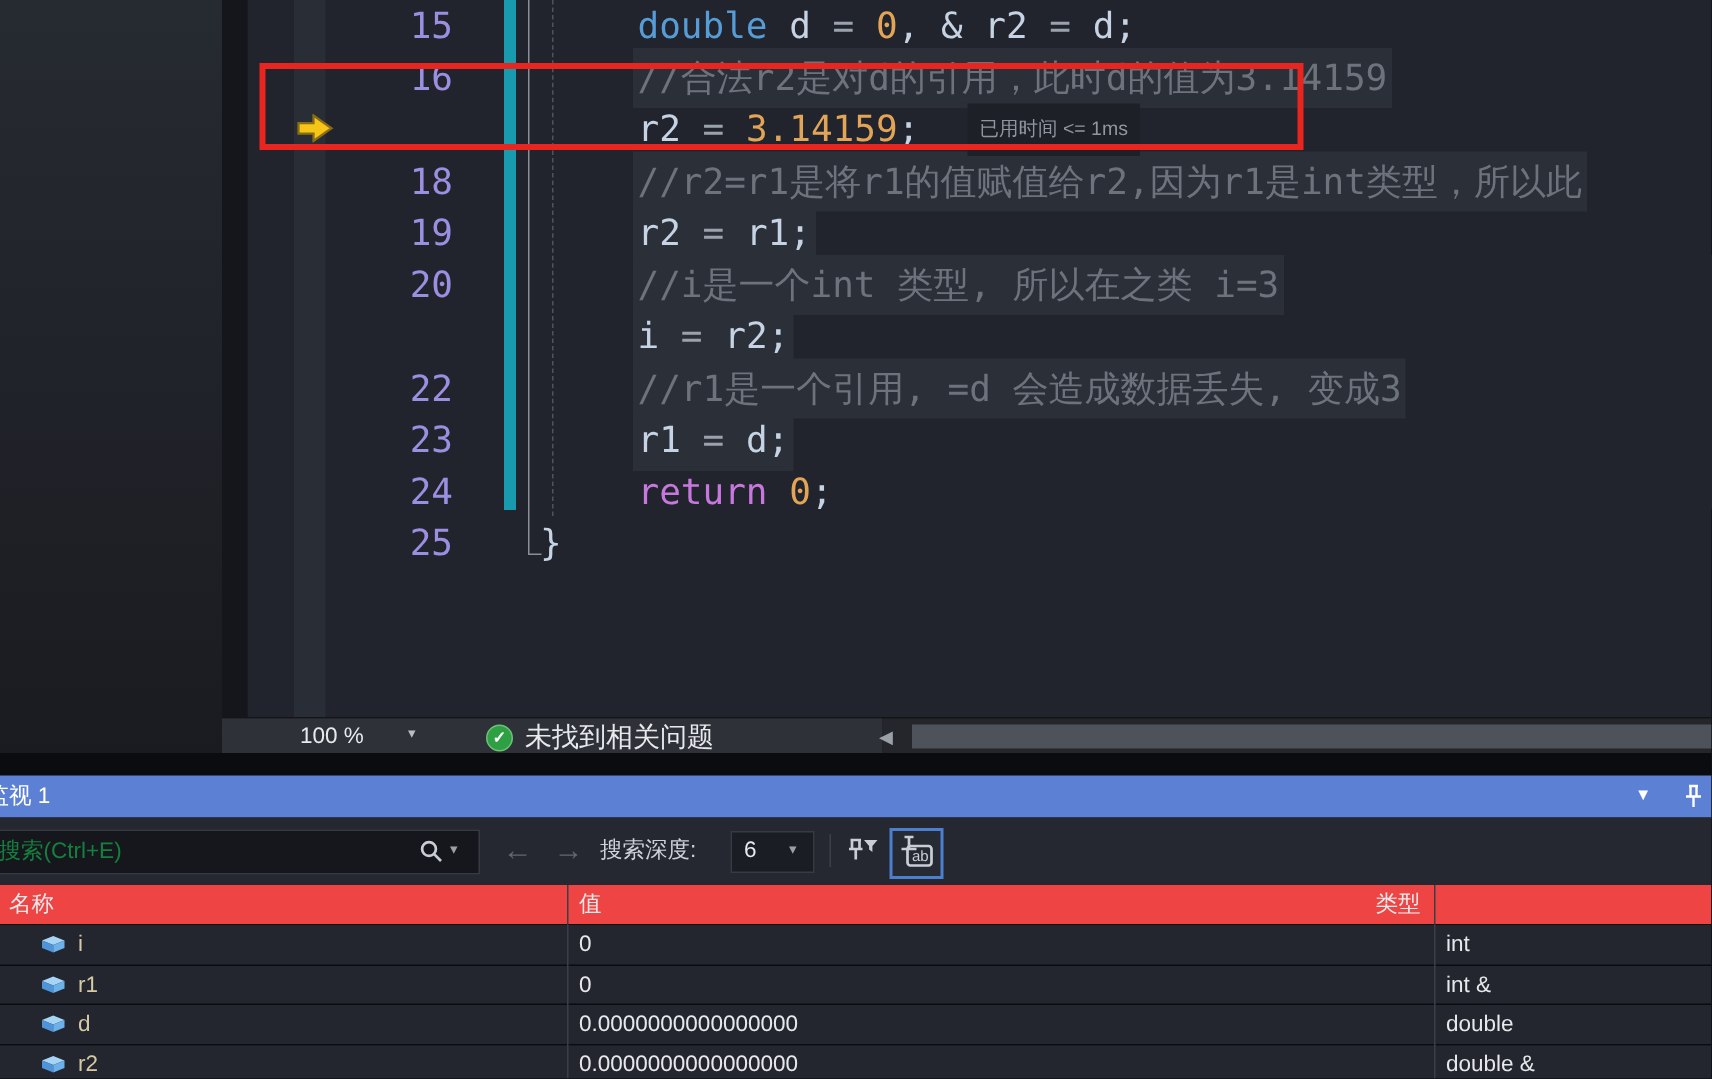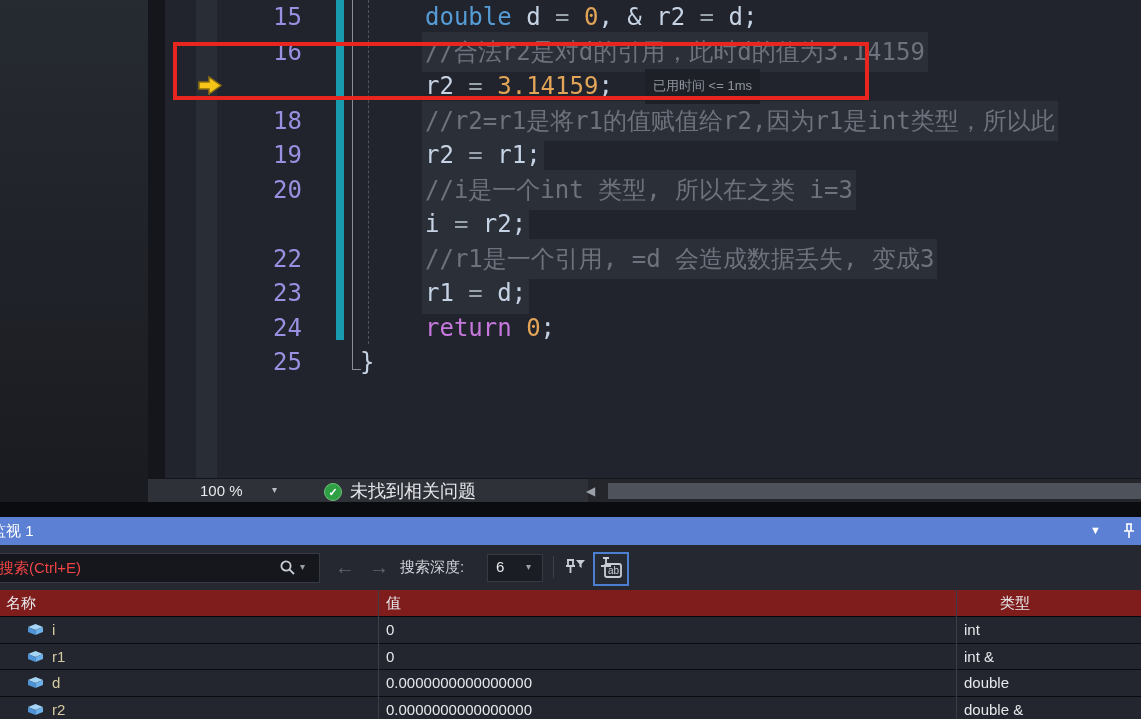--- a/index.html
+++ b/index.html
@@ -46,37 +46,37 @@
   #gap-band{left:0;top:502px;width:1141px;height:15px;background:#0b0c10;}
 
   
   #watch-title{left:0;top:517px;width:1141px;height:28px;background:#5c80d4;}
   #watch-title-text{left:-9px;top:0;height:28px;line-height:28px;font-size:15px;color:#fff;white-space:nowrap;}
   #title-chevron{left:1090px;top:0;height:28px;line-height:26px;font-size:11px;color:#fff;}
   #title-pin{left:1120px;top:5px;width:18px;height:18px;}
 
   #watch-toolbar{left:0;top:545px;width:1141px;height:45px;background:#252830;border-bottom:1px solid #121318;}
   #search-box{left:-4px;top:8px;width:322px;height:28px;background:#15171d;border:1px solid #363a42;}
-  #search-placeholder{left:2px;top:0;height:28px;line-height:28px;font-size:15px;color:#ef4444;white-space:nowrap;}
+  #search-placeholder{left:2px;top:0;height:28px;line-height:28px;font-size:15px;color:#15803d;white-space:nowrap;}
   #search-mag{left:282px;top:5px;width:17px;height:17px;}
   #search-caret{left:303px;top:0;height:28px;line-height:26px;font-size:10px;color:#9aa0a8;}
   .nav-arrow{top:8px;width:26px;height:28px;line-height:28px;text-align:center;
     font-size:20px;color:#62676f;}
   #nav-back{left:332px;} #nav-fwd{left:366px;}
   #depth-label{left:400px;top:8px;height:28px;line-height:28px;font-size:15px;color:#ced2d8;}
   #depth-dd{left:487px;top:9px;width:54px;height:26px;background:#1b1d24;border:1px solid #363a42;}
   #depth-val{left:8px;top:0;height:24px;line-height:24px;font-size:15px;color:#e7e9ec;}
   #depth-caret{left:38px;top:0;height:24px;line-height:23px;font-size:10px;color:#9aa0a8;}
   #tb-sep{left:553px;top:11px;width:1px;height:22px;background:#3c4048;}
   #btn-pinfilter{left:561px;top:9px;width:26px;height:26px;}
   #btn-format{left:593px;top:7px;width:32px;height:30px;border:2px solid #4d7fd0;background:#262a33;}
 
   
   #watch-grid{left:0;top:590px;width:1141px;height:129px;background:#14151a;overflow:hidden;}
-  #grid-header{position:absolute;left:0;top:0;width:1141px;height:26px;background:#7f1d1d;border-bottom:1px solid #07080b;}
+  #grid-header{position:absolute;left:0;top:0;width:1141px;height:26px;background:#ef4444;border-bottom:1px solid #07080b;}
   .col-head{position:absolute;top:0;height:26px;line-height:26px;font-size:15px;color:#e8eaec;}
   .col-sep{position:absolute;top:0;width:1px;height:129px;background:#3a3e46;z-index:5;}
   .wrow{position:absolute;left:0;width:1141px;height:25.5px;background:#23262e;border-bottom:1px solid #0a0b0f;}
   .wrow .wname{position:absolute;left:52px;top:0;height:25.5px;line-height:25.5px;font-size:15px;color:#d6caa4;}
   .wrow .wval{position:absolute;left:386px;top:0;height:25.5px;line-height:25.5px;font-size:15px;color:#e6e8eb;}
   .wrow .wtype{position:absolute;left:964px;top:0;height:25.5px;line-height:25.5px;font-size:15px;color:#e6e8eb;}
   .wrow svg{position:absolute;left:27px;top:6px;}
 </style>
 </head>
 <body>
@@ -159,21 +159,21 @@
     <path d="M8 4 h6 M11 4 v8 M6 12 h10" stroke="#c9ced6" stroke-width="1.8" fill="none"></path>
     <rect x="10" y="10" width="16" height="13" rx="2" stroke="#c9ced6" stroke-width="1.8" fill="none"></rect>
     <text x="13" y="20" font-size="10" fill="#c9ced6" font-family="Liberation Sans, sans-serif">ab</text>
   </svg>
 </div>
 
 <div id="watch-grid" class="abs">
   <div id="grid-header">
       <span class="col-head" style="left: 6px;">名称</span>
       <span class="col-head" style="left: 386px;">值</span>
-      <span class="col-head" style="left: 1000px;">类型</span>
+      <span class="col-head" style="left: 917px;">类型</span>
     </div>
   <div>
       <div class="wrow" style="top: 27px;">
         <svg width="17" height="13" viewBox="0 0 17 13">
           <polygon points="1,4 8.5,1 16,4 8.5,7" fill="#a6d4f5"></polygon>
           <polygon points="1,4 8.5,7 8.5,12 1,9" fill="#4f94d8"></polygon>
           <polygon points="8.5,7 16,4 16,9 8.5,12" fill="#6db1ea"></polygon>
         </svg>
         <span class="wname">i</span>
         <span class="wval">0</span>

